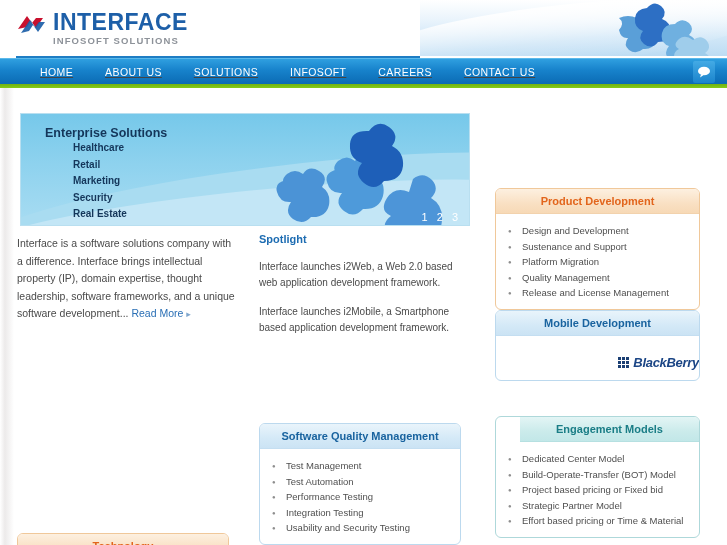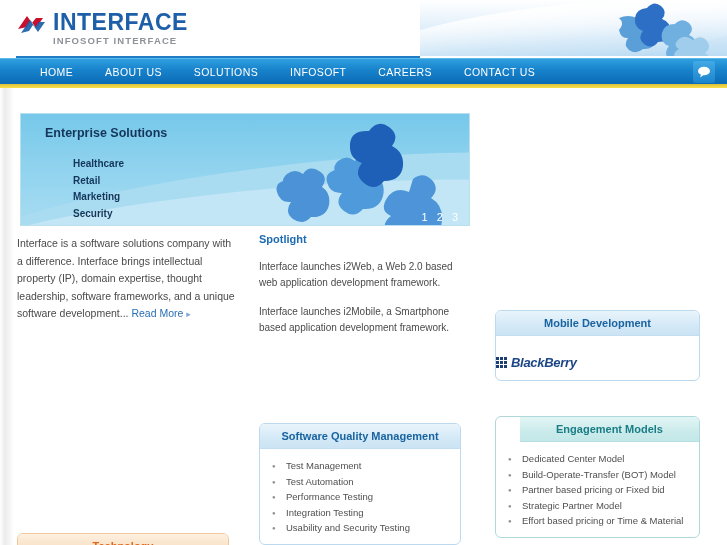--- a/index.html
+++ b/index.html
@@ -12,21 +12,22 @@
     overflow: hidden;
     background: #ffffff;
     font-family: "Liberation Sans", sans-serif;
     font-size: 11px;
     color: #444;
   }
   .page {
     position: relative;
     width: 727px;
     height: 545px;
-    background: #fde047;
+    background: #84cc16;
+    text-decoration: underline;
   }
 
   
   .header {
     position: relative;
     height: 58px;
     background: #ffffff;
     overflow: hidden;
   }
   .header-banner {
@@ -182,21 +183,21 @@
   .slider-txt {
     position: absolute;
     left: 24px;
     top: 12px;
     z-index: 4;
   }
   .slider-title {
     font-size: 12.5px;
     font-weight: bold;
     color: #14365a;
-    margin-bottom: 16px;
+    margin-bottom: 0;
   }
   .slider-list div {
     font-size: 10px;
     font-weight: bold;
     color: #14365a;
     line-height: 16.5px;
     margin-left: 28px;
   }
   .puzzle-slider {
     position: absolute;
@@ -324,21 +325,21 @@
 
   #panel-product-development { left: 495px; top: 100px; width: 205px; }
   #panel-mobile-development  { left: 495px; top: 222px; width: 205px; height: 71px; }
   #panel-engagement-models   { left: 495px; top: 328px; width: 205px; }
   #panel-software-quality    { left: 259px; top: 335px; width: 202px; }
   #panel-technology          { left: 17px;  top: 445px; width: 212px; }
 
   .bb-logo {
     display: flex;
     align-items: center;
-    justify-content: flex-start;
+    justify-content: flex-end;
     height: 52px;
   }
   .bb-dots {
     display: inline-grid;
     grid-template-columns: repeat(3, 3px);
     grid-gap: 1px;
     margin-right: 4px;
   }
   .bb-dots i {
     display: block;
@@ -372,21 +373,21 @@
       </svg>
     </div>
 
     <div class="logo-wrap">
       <svg class="logo-mark" viewBox="0 0 30 26">
         <path d="M2 17 L11 4 L16 11 L20 6 L27 6 L20 16 L15 9 L11 15 Z" fill="#c8102e"></path>
         <path d="M5 21 L14 8 L19 15 L23 10 L29 10 L22 20 L17 13 L13 19 Z" fill="#1d5fa8" opacity="0.92"></path>
       </svg>
       <div class="logo-text">
         <div class="logo-title">INTERFACE</div>
-        <div class="logo-sub">INFOSOFT INTERFACE</div>
+        <div class="logo-sub">INFOSOFT SOLUTIONS</div>
       </div>
     </div>
     <div class="header-rule"></div>
   </div>
 
   <div class="nav">
     <div class="nav-item">HOME</div>
     <div class="nav-item">ABOUT US</div>
     <div class="nav-item">SOLUTIONS</div>
     <div class="nav-item">INFOSOFT</div>
@@ -437,20 +438,32 @@
       <a href="#">Read More</a>
       <span class="arrow-glyph">▸</span>
     </div>
 
     <div class="spotlight">
       <h3>Spotlight</h3>
       <p>Interface launches i2Web, a Web 2.0 based web application development framework.</p>
       <p>Interface launches i2Mobile, a Smartphone based application development framework.</p>
     </div>
 
+    <div class="panel orange" id="panel-product-development">
+      <div class="panel-head">Product Development</div>
+      <div class="panel-body">
+        <ul>
+          <li>Design and Development</li>
+          <li>Sustenance and Support</li>
+          <li>Platform Migration</li>
+          <li>Quality Management</li>
+          <li>Release and License Management</li>
+        </ul>
+      </div>
+    </div>
 
     <div class="panel blue" id="panel-mobile-development">
       <div class="panel-head">Mobile Development</div>
       <div class="bb-logo">
         <span class="bb-dots">
           <i></i>
             <i></i>
             <i></i>
             <i></i>
             <i></i>
@@ -462,21 +475,21 @@
         <span class="bb-word">BlackBerry</span>
       </div>
     </div>
 
     <div class="panel teal" id="panel-engagement-models">
       <div class="panel-head">Engagement Models</div>
       <div class="panel-body">
         <ul>
           <li>Dedicated Center Model</li>
           <li>Build-Operate-Transfer (BOT) Model</li>
-          <li>Partner based pricing or Fixed bid</li>
+          <li>Project based pricing or Fixed bid</li>
           <li>Strategic Partner Model</li>
           <li>Effort based pricing or Time &amp; Material</li>
         </ul>
       </div>
     </div>
 
     <div class="panel blue" id="panel-software-quality">
       <div class="panel-head">Software Quality Management</div>
       <div class="panel-body">
         <ul>

